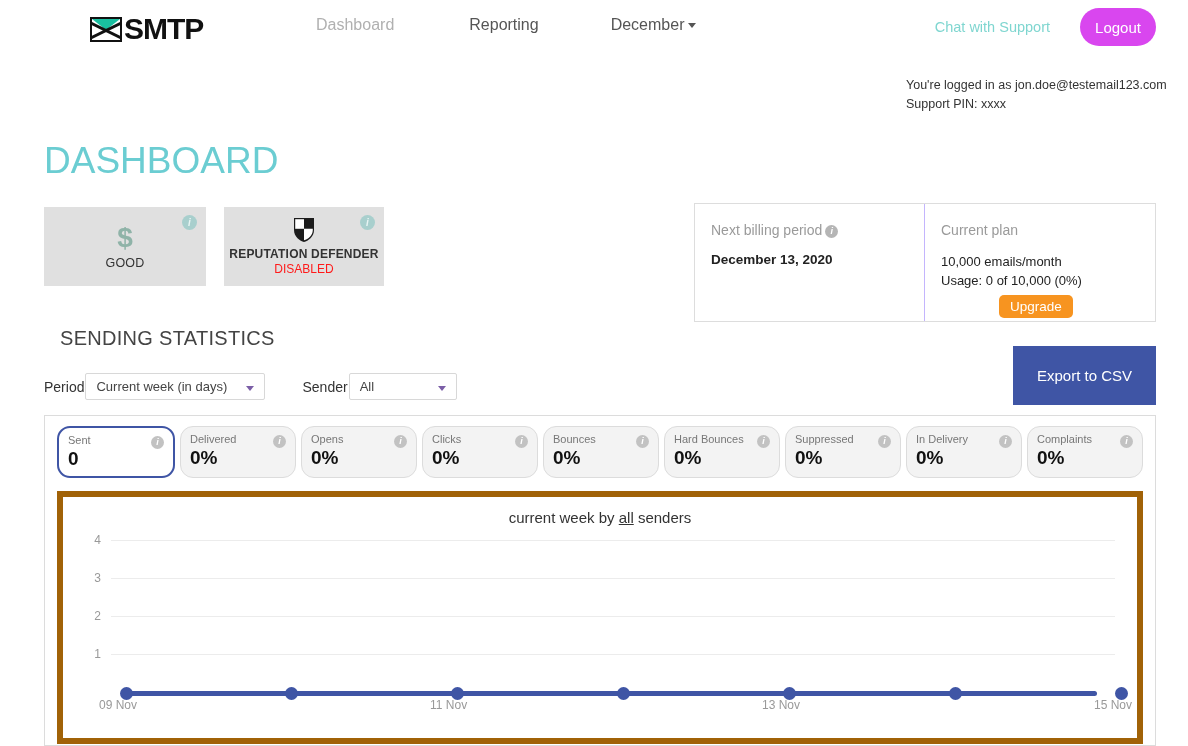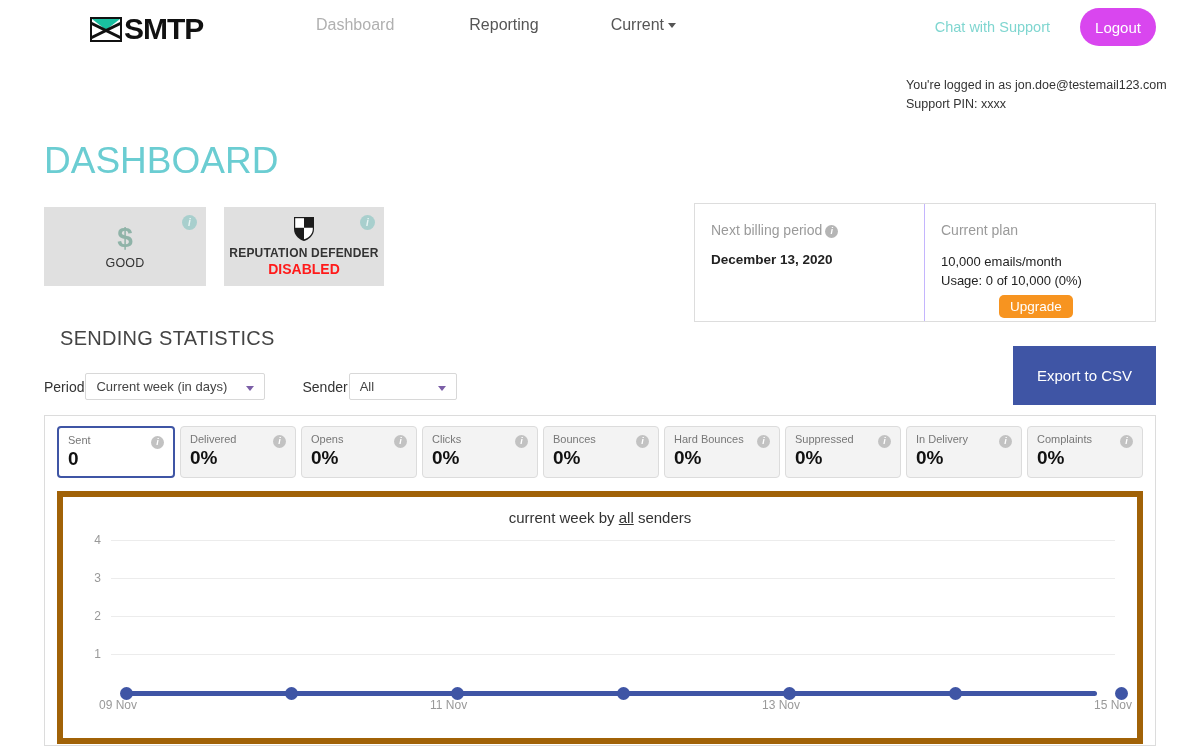--- a/index.html
+++ b/index.html
@@ -77,21 +77,21 @@
   .scard.wide { width: 160px; }
   .scard .info-dot {
     position: absolute; top: 8px; right: 9px; width: 15px; height: 15px;
     border-radius: 50%; background: #a8cfcd; color: #e7f4f3;
     font-size: 10px; font-style: italic; font-weight: bold;
     display: flex; align-items: center; justify-content: center;
   }
   .dollar { font-size: 28px; color: #8fb3a8; font-weight: bold; line-height: 1; margin-bottom: 4px; }
   .scard-label { font-size: 12.5px; color: #333; font-weight: normal; letter-spacing: .2px; }
   .scard-label.bold { font-weight: bold; font-size: 12px; }
-  .scard-sub { font-size: 14px; color: #ff1a1a; font-weight: bold; margin-top: 1px; }
+  .scard-sub { font-size: 12px; color: #ff1a1a; font-weight: normal; margin-top: 1px; }
   .shield {
     width: 22px; height: 26px; margin-bottom: 4px; position: relative;
   }
 
   
   .billing {
     position: absolute; left: 694px; top: 203px; width: 462px; height: 119px;
     border: 1px solid #ddd; display: flex; background: #fff;
   }
   .billing-col { padding: 18px 16px; position: relative; }
@@ -138,21 +138,21 @@
     cursor: pointer; font-family: "Liberation Sans", sans-serif;
   }
 
   
   .stats-panel {
     position: absolute; left: 44px; top: 415px; width: 1112px; height: 331px;
     border: 1px solid #dcdcdc; background: #fff;
   }
   .tabs { display: flex; padding: 10px 12px 0 12px; gap: 5px; }
   .tab {
-    flex: 1; height: 52px; border: 1px solid #dcdcdc; border-radius: 4px;
+    flex: 1; height: 52px; border: 1px solid #dcdcdc; border-radius: 13px;
     background: #f3f3f3; position: relative; padding: 6px 9px 0 9px;
   }
   .tab.selected { background: #fff; border: 2px solid #3f55a5; }
   .tab-label { font-size: 11px; color: #777; }
   .tab-val { font-size: 19px; font-weight: bold; color: #111; margin-top: 2px; }
   .tab .i-dot2 {
     position: absolute; top: 8px; right: 9px; width: 13px; height: 13px;
     border-radius: 50%; background: #c2c2c2; color: #fff; font-size: 9px;
     font-style: italic; font-weight: bold; text-align: center; line-height: 13px;
   }
@@ -189,21 +189,21 @@
   <div class="header">
     <div class="logo-wrap">
       <span class="logo-mark">
           <span class="logo-slash2"></span>
         </span>
       <span class="logo-text">SMTP</span>
     </div>
     <div class="nav">
       <a href="#" class="dim">Dashboard</a>
       <a href="#" class="active">Reporting</a>
-      <a href="#" class="acct"><span>Current</span><span class="caret"></span></a>
+      <a href="#" class="acct"><span>December</span><span class="caret"></span></a>
     </div>
     <a href="#" class="chat-link">Chat with Support</a>
     <button class="logout-btn">Logout</button>
   </div>
 
   <div class="acct-info">
     <div><span>You're logged in as</span> <span>jon.doe@testemail123.com</span></div>
     <div>Support PIN: xxxx</div>
   </div>
 

